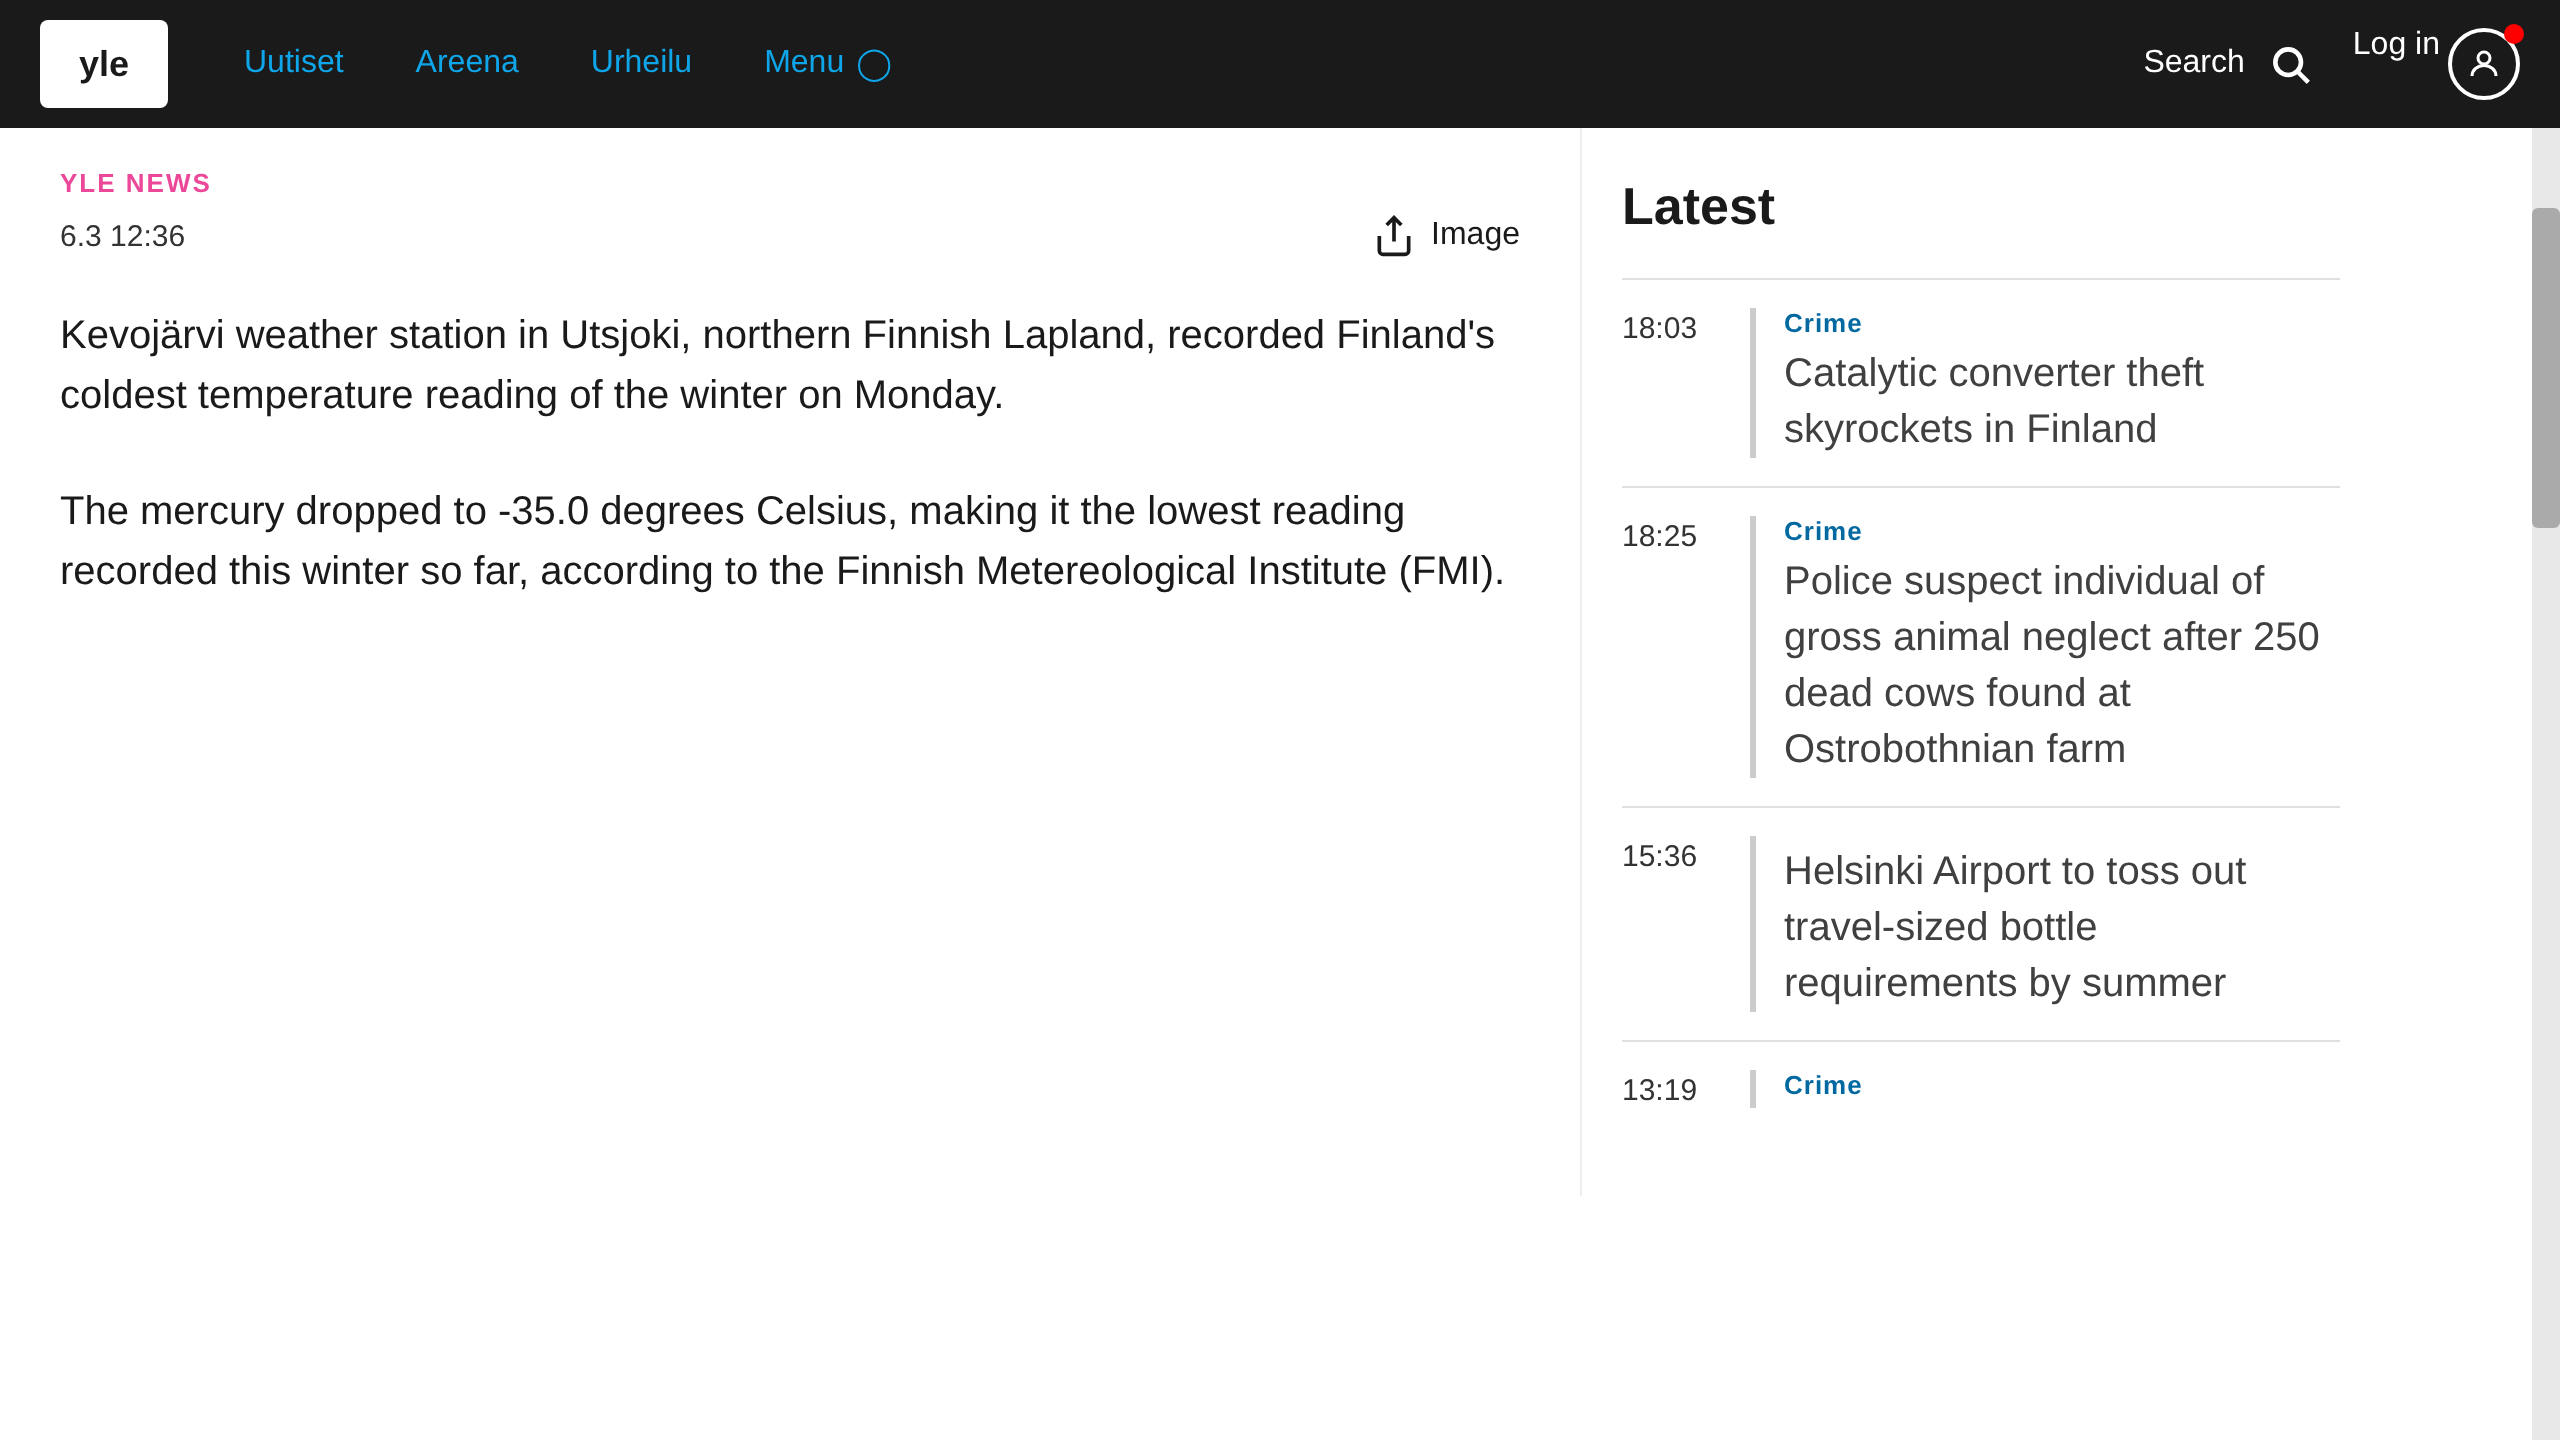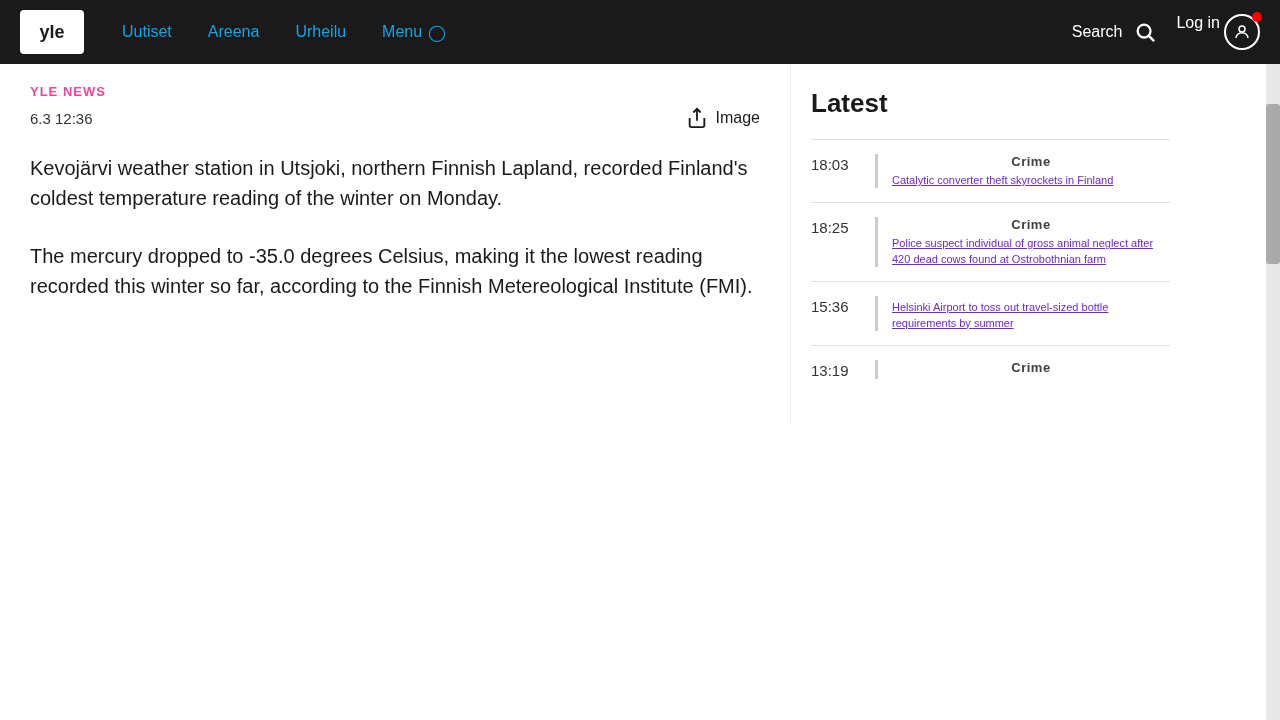--- a/index.html
+++ b/index.html
@@ -181,31 +181,29 @@
       padding-top: 2px;
     }
     .news-body {
       flex: 1;
       border-left: 3px solid #ccc;
       padding-left: 14px;
     }
     .news-category {
       font-size: 13px;
       font-weight: 700;
-      color: #404040;
+      color: #0369a1;
       letter-spacing: 0.5px;
       margin-bottom: 4px;
-      text-align: center;
     }
     .news-headline {
-      font-size: 11px;
-      color: #6d28d9;
+      font-size: 20px;
+      color: #404040;
       line-height: 1.4;
       cursor: pointer;
-      text-decoration: underline;
     }
 
     
     .scrollbar-area {
       position: fixed;
       right: 0;
       top: 64px;
       bottom: 0;
       width: 14px;
       background: #e8e8e8;
@@ -288,21 +286,21 @@
       <div class="news-body">
         <div class="news-category">Crime</div>
         <div class="news-headline">Catalytic converter theft skyrockets in Finland</div>
       </div>
     </div>
 
     <div class="news-item">
       <span class="news-time">18:25</span>
       <div class="news-body">
         <div class="news-category">Crime</div>
-        <div class="news-headline">Police suspect individual of gross animal neglect after 420 dead cows found at Ostrobothnian farm</div>
+        <div class="news-headline">Police suspect individual of gross animal neglect after 250 dead cows found at Ostrobothnian farm</div>
       </div>
     </div>
 
     <div class="news-item">
       <span class="news-time">15:36</span>
       <div class="news-body">
         <div class="news-category"></div>
         <div class="news-headline">Helsinki Airport to toss out travel-sized bottle requirements by summer</div>
       </div>
     </div>

